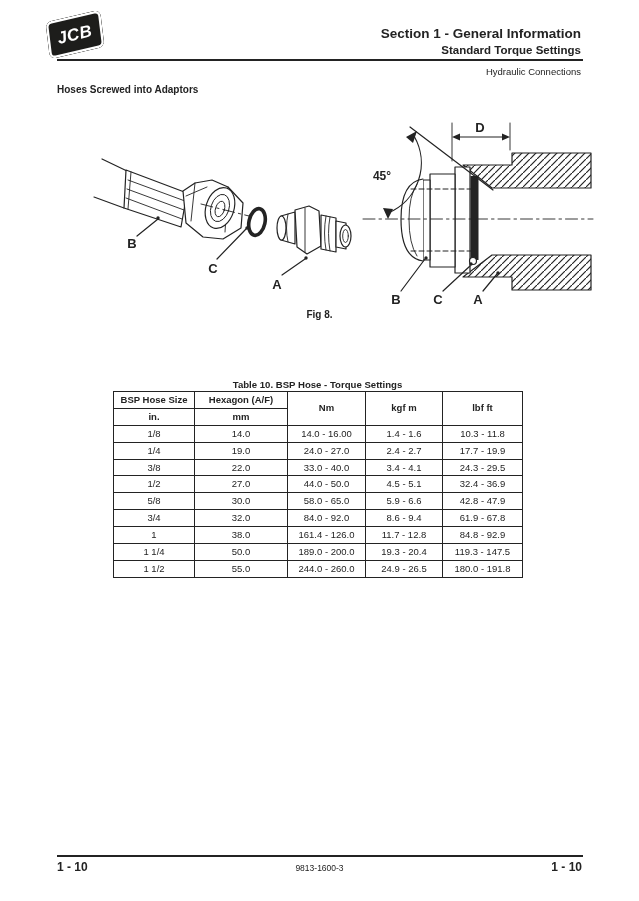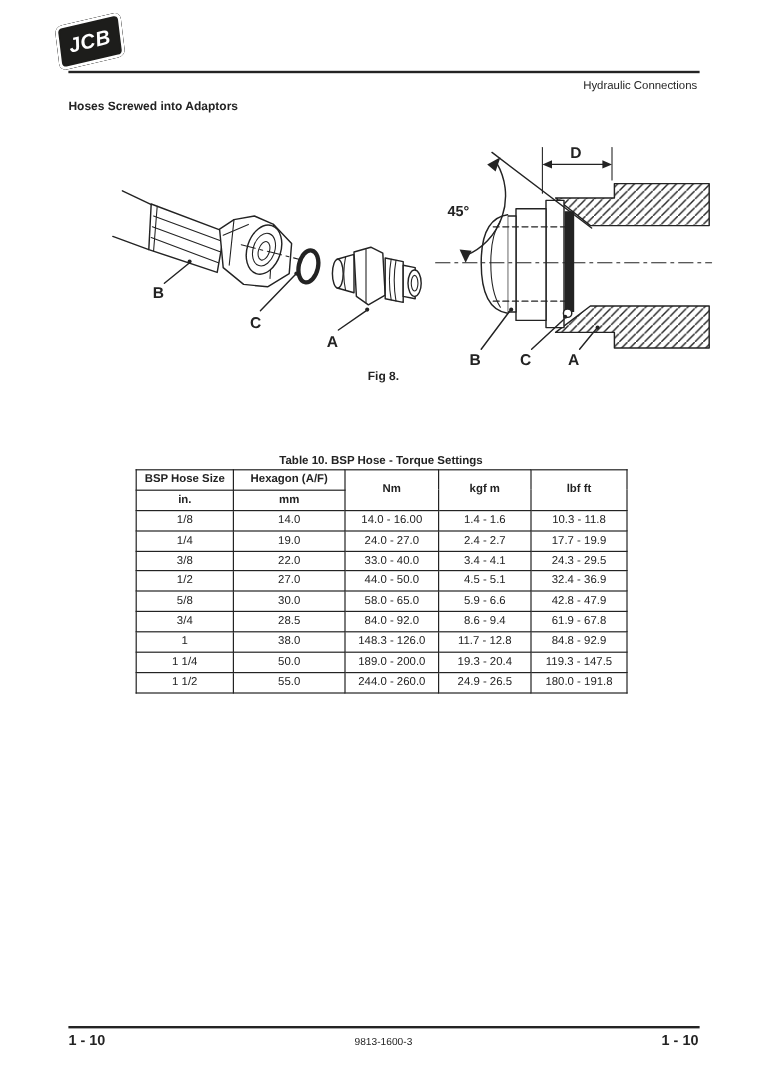--- a/index.html
+++ b/index.html
@@ -84,20 +84,24 @@
   .foot-center{ position:absolute; left:0; right:0; top:863px; text-align:center; font-size:8.5px; }
 </style>
 </head>
 <body>
 
 <div class="page">
 
   <div class="logo">
     <span>JCB</span>
   </div>
+  <div class="hdr-right">
+    <div class="l1">Section 1 - General Information</div>
+    <div class="l2">Standard Torque Settings</div>
+  </div>
   <div class="rule"></div>
   <div class="hydraulic">Hydraulic Connections</div>
   <div class="sec-heading">Hoses Screwed into Adaptors</div>
 
   <svg class="fig fig-left" width="305" height="200" viewBox="0 0 305 200">
     <g>
       <path d="M45,47 L70,59"></path>
       <path d="M37,85 L67,96"></path>
     </g>
     <g>
@@ -251,29 +255,29 @@
       </tr>
       <tr>
         <td>5/8</td>
         <td>30.0</td>
         <td>58.0 - 65.0</td>
         <td>5.9 - 6.6</td>
         <td>42.8 - 47.9</td>
       </tr>
       <tr>
         <td>3/4</td>
-        <td>28.5</td>
+        <td>32.0</td>
         <td>84.0 - 92.0</td>
         <td>8.6 - 9.4</td>
         <td>61.9 - 67.8</td>
       </tr>
       <tr>
         <td>1</td>
         <td>38.0</td>
-        <td>148.3 - 126.0</td>
+        <td>161.4 - 126.0</td>
         <td>11.7 - 12.8</td>
         <td>84.8 - 92.9</td>
       </tr>
       <tr>
         <td>1 1/4</td>
         <td>50.0</td>
         <td>189.0 - 200.0</td>
         <td>19.3 - 20.4</td>
         <td>119.3 - 147.5</td>
       </tr>

